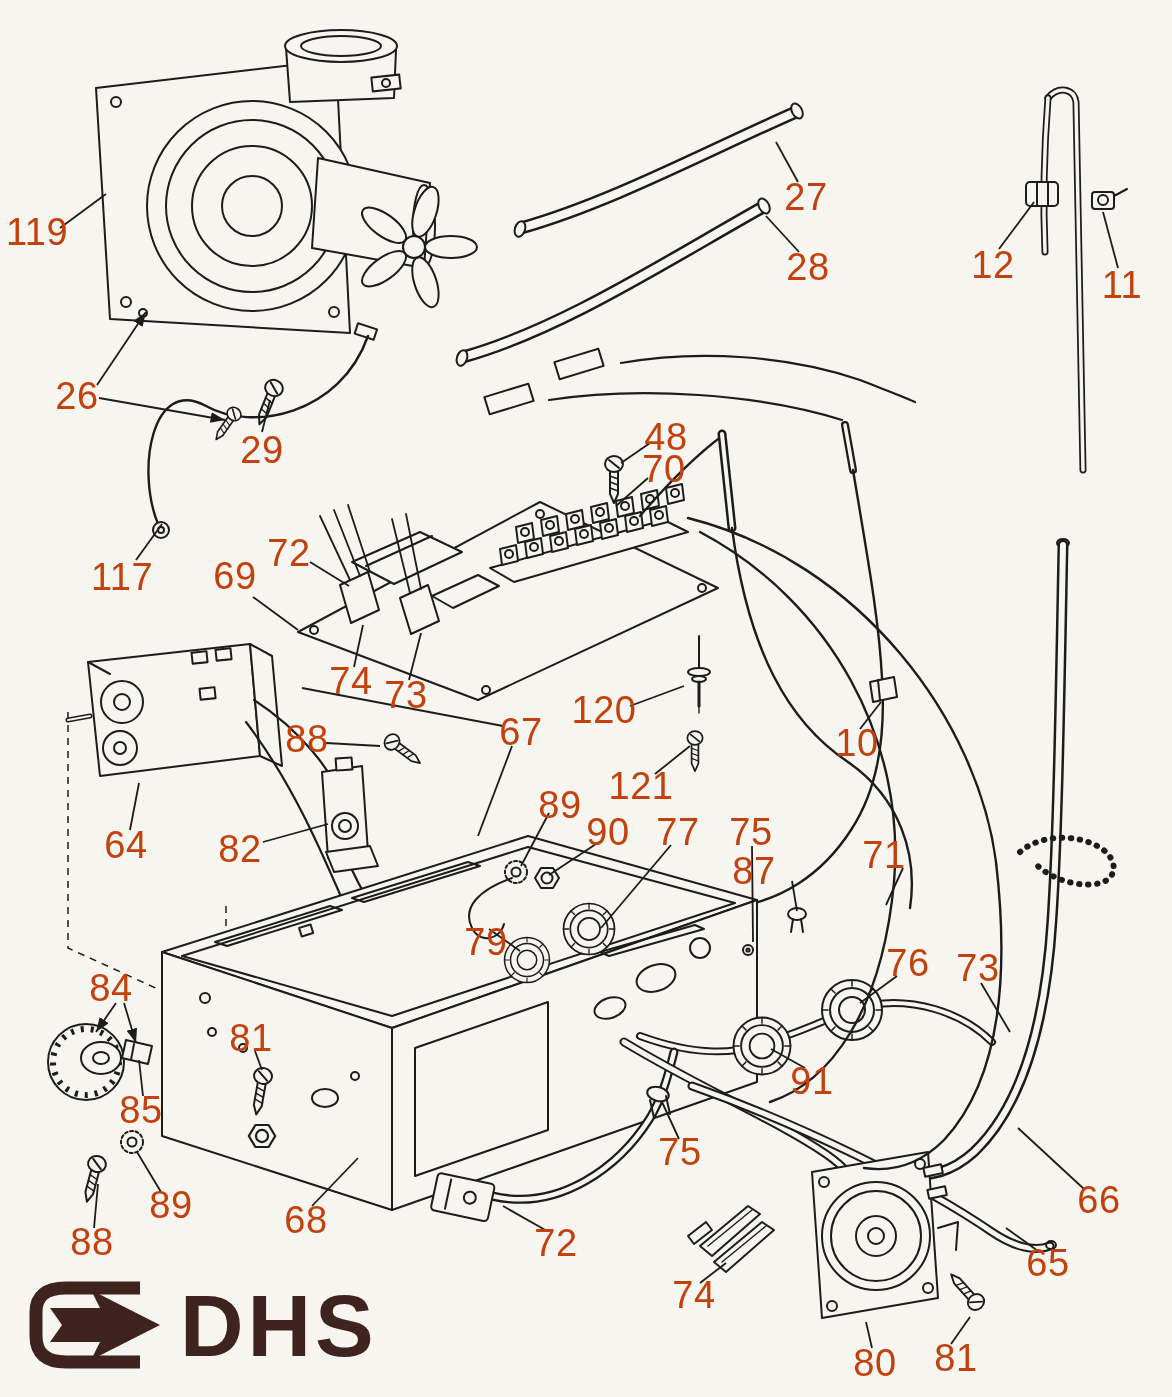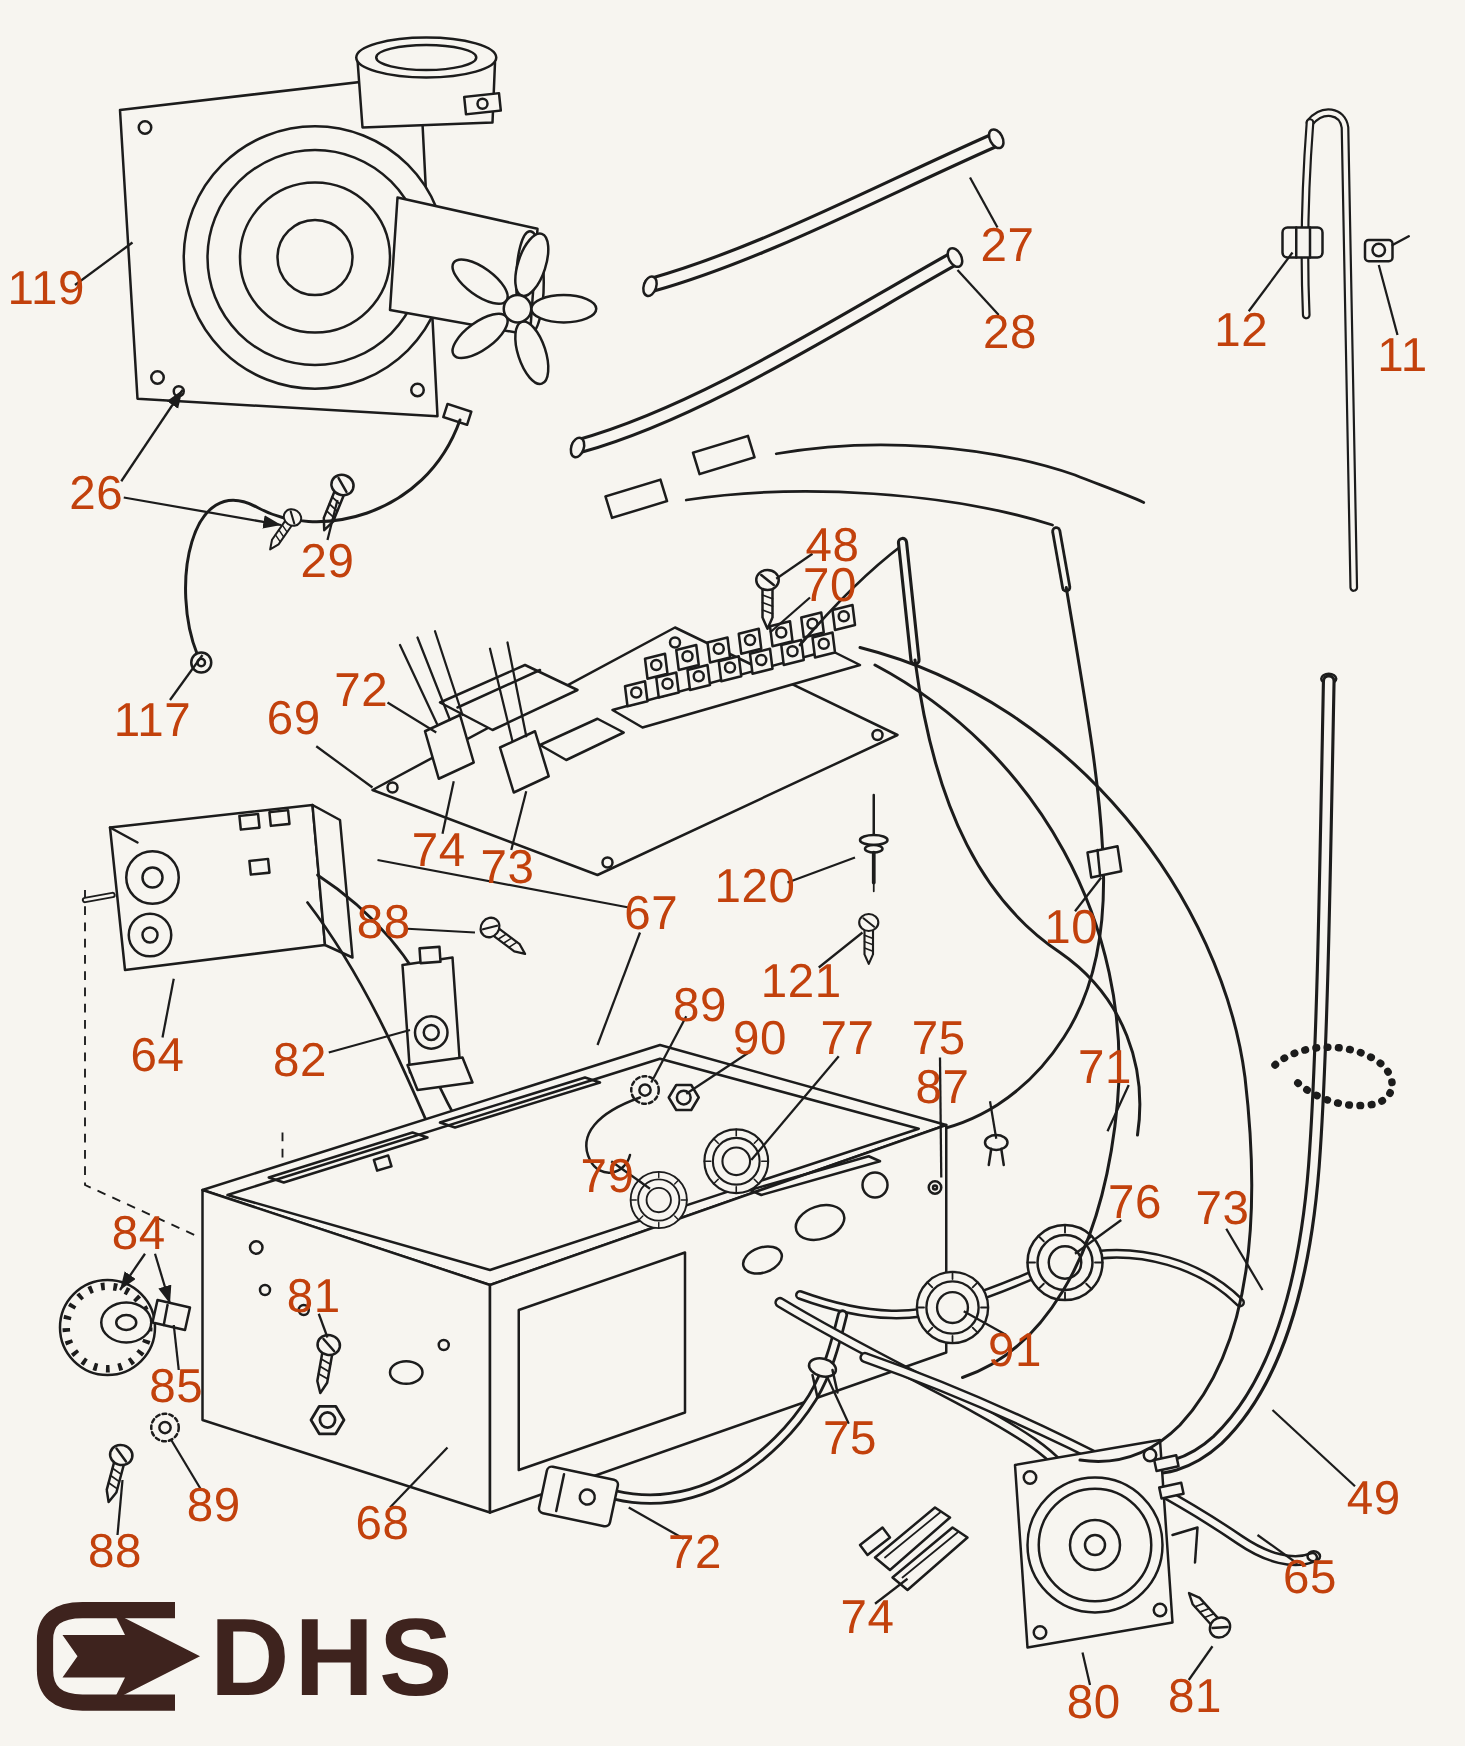--- a/index.html
+++ b/index.html
@@ -8,21 +8,21 @@
          font-family:"Liberation Sans",sans-serif}
   .stage svg.art{position:absolute;left:0;top:0}
   .ln{stroke:#1c1c1c;stroke-width:2;fill:none;stroke-linecap:round;stroke-linejoin:round}
   .fl{fill:#f7f5f0}
   .to{stroke:#1c1c1c;fill:none;stroke-linecap:round;stroke-linejoin:round}
   .ti{stroke:#f7f5f0;fill:none;stroke-linecap:round;stroke-linejoin:round}
   .lead{stroke:#1c1c1c;stroke-width:1.8;fill:none}
   .dash{stroke:#1c1c1c;stroke-width:1.5;fill:none;stroke-dasharray:7 6}
   .part-label{position:absolute;transform:translate(-50%,-50%);font-size:38px;color:#c2410c;
               letter-spacing:.5px;white-space:nowrap}
-  .brand{position:absolute;left:28px;top:1278px;display:flex;align-items:center;color:#3e231e}
+  .brand{position:absolute;left:28px;top:1278px;display:flex;align-items:center;gap:12px;color:#3e231e}
   .brand-text{font-size:88px;font-weight:bold;letter-spacing:4px;line-height:1}
 </style>
 </head>
 <body>
 
 <div class="stage">
 
 <svg class="art" width="1172" height="1397" viewBox="0 0 1172 1397">
   <defs>
     <marker id="arrow" markerWidth="10" markerHeight="8" refX="8" refY="3" orient="auto">
@@ -478,21 +478,21 @@
 <div class="part-label" style="left:141px;top:1110px">85</div>
 <div class="part-label" style="left:812px;top:1081px">91</div>
 <div class="part-label" style="left:680px;top:1152px">75</div>
 <div class="part-label" style="left:171px;top:1205px">89</div>
 <div class="part-label" style="left:92px;top:1242px">88</div>
 <div class="part-label" style="left:306px;top:1220px">68</div>
 <div class="part-label" style="left:556px;top:1243px">72</div>
 <div class="part-label" style="left:694px;top:1295px">74</div>
 <div class="part-label" style="left:875px;top:1363px">80</div>
 <div class="part-label" style="left:956px;top:1358px">81</div>
-<div class="part-label" style="left:1099px;top:1200px">49</div>
+<div class="part-label" style="left:1099px;top:1200px">66</div>
 <div class="part-label" style="left:1048px;top:1263px">65</div>
 
 <div class="brand">
   <svg width="140" height="95" viewBox="0 0 140 95">
     <path d="M112,10 H38 Q8,10 8,34 V58 Q8,84 38,84 H112" fill="none" stroke="#3e231e" stroke-width="13"></path>
     <polygon points="22,30 72,30 63,12 132,47 63,82 72,64 22,64 34,47" fill="#3e231e"></polygon>
   </svg>
   <div class="brand-text">DHS</div>
 </div>
 

